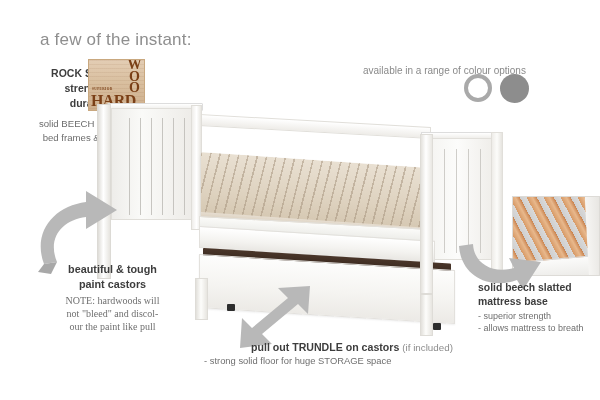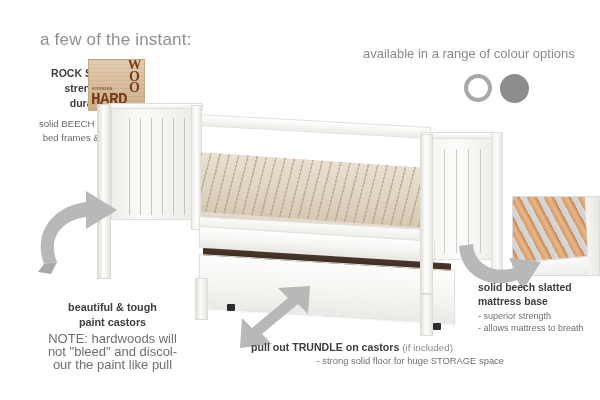--- a/index.html
+++ b/index.html
@@ -59,42 +59,42 @@
   #wood-badge .superior{
     position:absolute;left:3px;top:27px;
     font-family:"Liberation Serif", serif;
     font-weight:bold;
     font-size:3.4px;
     letter-spacing:.4px;
     color:#7a3f16;
   }
   #wood-badge .hard{
     position:absolute;left:2px;bottom:2px;
-    font-family:Liberation Mono, monospace;
+    font-family:Liberation Serif, serif;
     font-weight:bold;
     font-size:16px;
     line-height:15px;
     letter-spacing:-.6px;
     color:#7a3f16;
   }
 
   
   #beech-text{
     left:10px;top:117px;width:110px;
     text-align:right;
     font-size:9.6px;
     line-height:14px;
     color:#6d6d6d;
   }
   #beech-text div{white-space:nowrap;}
 
   
   #colour-label{
-    left:363px;top:46px;
-    font-size:13px;
+    left:363px;top:65px;
+    font-size:10px;
     color:#8a8a8a;
     white-space:nowrap;
   }
   #swatch-white{
     left:464px;top:74px;width:28px;height:28px;
     border-radius:50%;
     background:#ffffff;
     border:4px solid #a9a9a9;
     box-sizing:border-box;
   }
@@ -284,38 +284,38 @@
     transform:rotate(-3deg);
   }
 
   
   .arrow{position:absolute;}
   #arrow-paint{left:14px;top:186px;}
   #arrow-trundle{left:222px;top:282px;}
   #arrow-slats{left:455px;top:232px;}
 
   
-  #paint-block{left:30px;top:262px;width:165px;text-align:center;margin-top:38px;}
+  #paint-block{left:30px;top:262px;width:165px;text-align:center;}
   #paint-title{
     font-size:10.8px;font-weight:bold;color:#3d3d3d;line-height:14.5px;
   }
   #paint-note{
     margin-top:3px;
-    font-size:13px;line-height:13px;color:#6f6f6f;
+    font-size:10px;line-height:13px;color:#6f6f6f;font-family:Liberation Serif, serif;
   }
   #paint-note div{white-space:nowrap;}
 
   
   #trundle-block{left:204px;top:341px;width:300px;}
   #trundle-title{
     font-size:10.6px;color:#3d3d3d;font-weight:bold;white-space:nowrap;padding-left:47px;
   }
   #trundle-title .opt{font-weight:normal;color:#8c8c8c;font-size:9.8px;}
   #trundle-lines{margin-top:2px;font-size:9.4px;line-height:12.6px;color:#6f6f6f;}
-  #trundle-lines div{white-space:nowrap;text-align:right;}
+  #trundle-lines div{white-space:nowrap;}
 
   
   #slat-block{left:478px;top:281px;width:125px;}
   #slat-title{font-size:10.4px;font-weight:bold;color:#3d3d3d;line-height:13.5px;}
   #slat-title div{white-space:nowrap;}
   #slat-lines{margin-top:2px;font-size:9px;line-height:12px;color:#6f6f6f;}
   #slat-lines div{white-space:nowrap;}
 </style>
 </head>
 <body>

